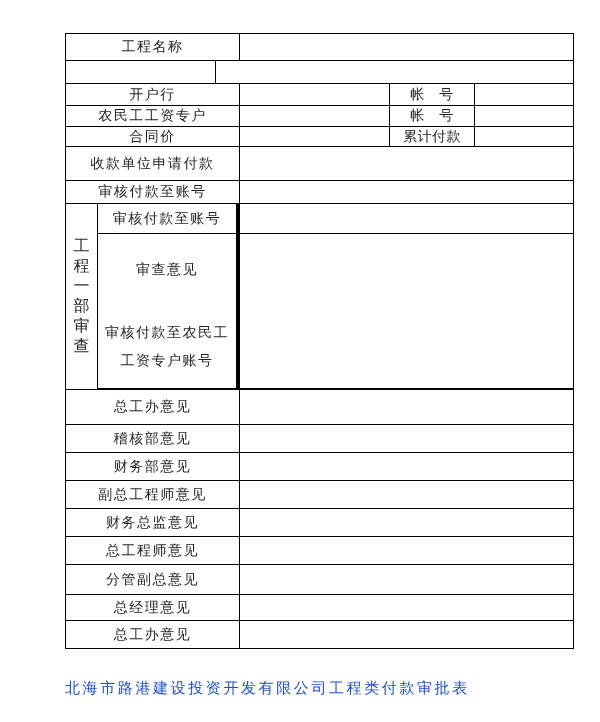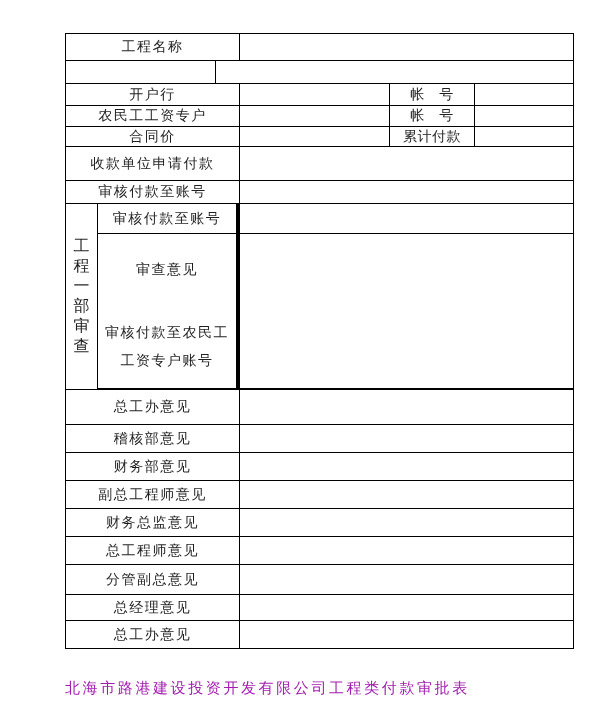--- a/index.html
+++ b/index.html
@@ -77,21 +77,21 @@
     white-space: pre-line;
     line-height: 28px;
   }
   .sub-value { flex: 1; }
   .caption {
     position: absolute;
     left: 65px;
     top: 679px;
     font-size: 15px;
     letter-spacing: 2.6px;
-    color: #a21caf;
+    color: #1d4ed8;
     white-space: nowrap;
   }
 </style>
 </head>
 <body>
 
 <div class="page">
 
   <div class="form-table">
 

